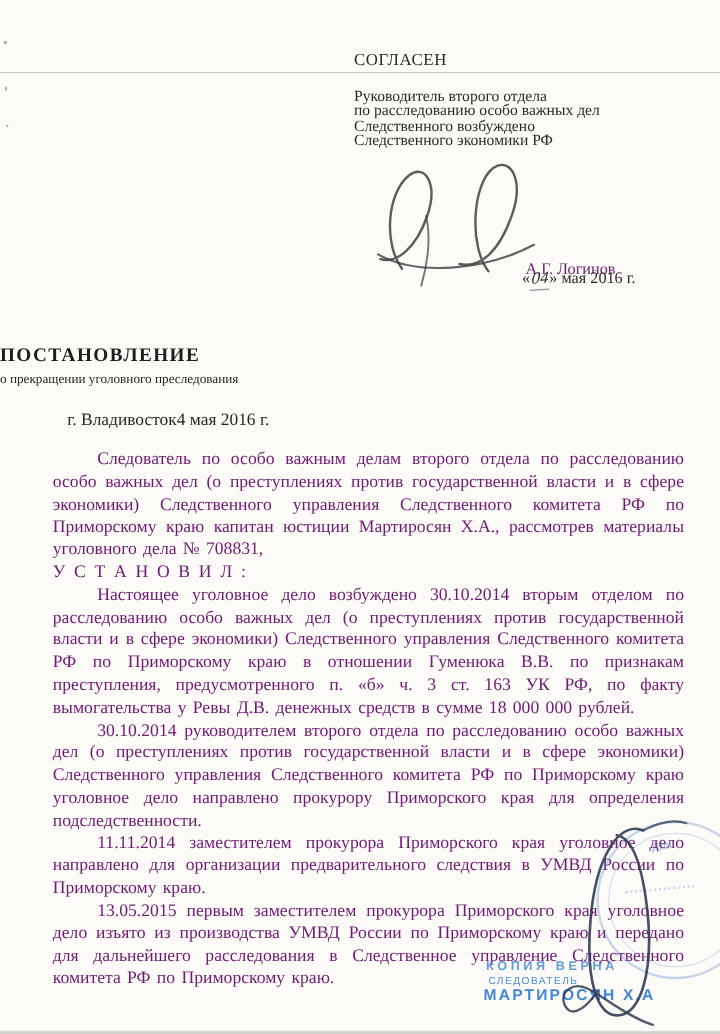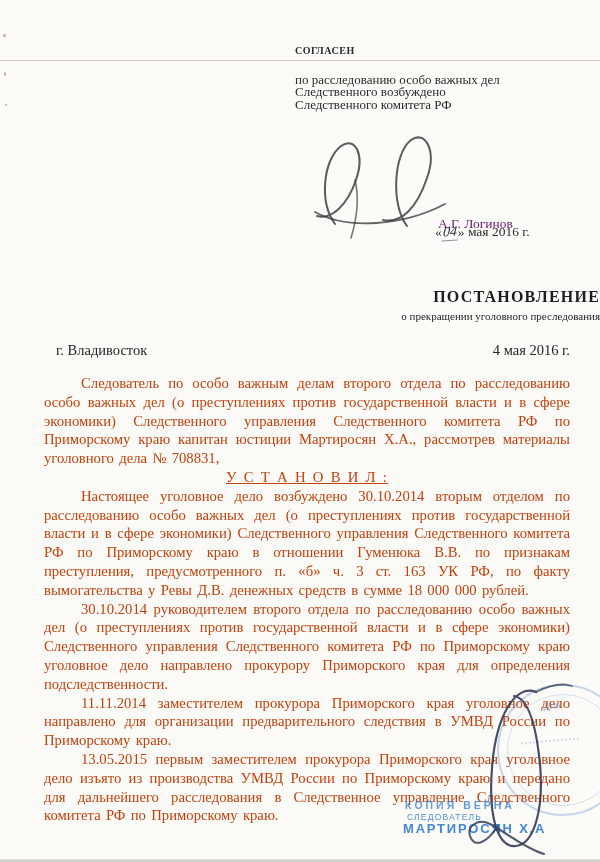--- a/index.html
+++ b/index.html
@@ -13,46 +13,46 @@
   .artifact-line{position:absolute;left:0;top:60px;width:600px;height:1px;background:#b3afa8;opacity:.65;}
   .speck{position:absolute;background:#b6b2aa;border-radius:50%;}
   .speck.s1{left:3px;top:34px;width:3px;height:3px;}
   .speck.s2{left:4px;top:72px;width:2px;height:4px;}
   .speck.s3{left:5px;top:104px;width:2px;height:2px;}
   .bottom-edge{position:absolute;left:0;bottom:0;width:600px;height:3px;
     background:linear-gradient(#d6d5d0,#bdbbb4);opacity:.75;}
 
   
   .approval{position:absolute;left:295px;top:45px;width:290px;font-size:13px;line-height:12.6px;color:#2b2b29;}
-  .agreed{font-size:10px;letter-spacing:.5px;margin-bottom:16px;font-weight:bold;}
+  .agreed{font-size:14px;letter-spacing:.5px;margin-bottom:16px;}
   .pos-line{white-space:nowrap;}
   .rank{margin-top:14px;}
   .signatory{position:absolute;left:438px;top:202px;font-size:13.5px;color:#701a75;margin-top:14px;}
   .approval-date{position:absolute;left:435px;top:224px;font-size:13.5px;color:#2b2b29;}
   .hand-day{font-style:italic;display:inline-block;transform:skewX(-8deg) rotate(-4deg);
     font-size:14px;color:#34343a;border-bottom:1px solid rgba(60,60,70,.55);padding:0 1px;}
 
   
   .sig-top{position:absolute;left:303px;top:126px;width:166px;height:116px;}
   .sig-bottom{position:absolute;left:452px;top:676px;width:140px;height:182px;}
 
   
-  .title-block{position:absolute;left:0;top:288px;width:600px;text-align:right;}
+  .title-block{position:absolute;left:0;top:288px;width:600px;text-align:left;}
   .title-main{font-weight:bold;font-size:16px;letter-spacing:1.2px;color:#1e1e1c;}
   .title-sub{font-size:11px;margin-top:4px;color:#262624;}
 
   
-  .meta-row{position:absolute;left:56px;top:342px;width:514px;display:flex;justify-content:space-between;}
+  .meta-row{position:absolute;left:56px;top:342px;width:514px;display:flex;justify-content:flex-start;}
   .meta-city,.meta-date{font-size:14.5px;color:#262624;}
 
   
   .body-text{position:absolute;left:44px;top:374px;width:526px;
-    font-size:14.7px;line-height:18.8px;text-align:justify;word-spacing:1.6px;color:#c2410c;}
+    font-size:14.7px;line-height:18.8px;text-align:justify;word-spacing:1.6px;color:#701a75;}
   .body-text p{margin:0;text-indent:37px;}
-  .resolved{margin:6px 0 4px;text-align:center;text-indent:0 !important;letter-spacing:1px;text-decoration:underline;}
+  .resolved{margin:6px 0 4px;text-align:left;text-indent:0 !important;letter-spacing:1px;}
 
   
   .round-stamp{position:absolute;left:497px;top:684px;width:128px;height:128px;border-radius:50%;
     border:2px solid rgba(76,126,204,.30);}
   .round-stamp::after{content:"";position:absolute;inset:8px;border-radius:50%;
     border:1px solid rgba(76,126,204,.22);}
   .round-stamp-word{position:absolute;left:543px;top:700px;font-family:"Liberation Sans",sans-serif;
     font-size:9.5px;color:rgba(64,118,198,.5);transform:rotate(-7deg);}
   .round-stamp-squiggle{position:absolute;left:520px;top:718px;width:58px;height:22px;
     border-bottom:2px dotted rgba(76,126,204,.25);transform:rotate(-5deg);}
@@ -67,23 +67,24 @@
 
 <div class="page">
 
   <div class="artifact-line"></div>
   <div class="speck s1"></div>
   <div class="speck s2"></div>
   <div class="speck s3"></div>
 
   <div class="approval">
     <div class="agreed">СОГЛАСЕН</div>
+    <div class="pos-line">Руководитель второго отдела</div>
     <div class="pos-line">по расследованию особо важных дел</div>
     <div class="pos-line">Следственного возбуждено</div>
-    <div class="pos-line">Следственного комитета РФ</div>
+    <div class="pos-line">Следственного экономики РФ</div>
   </div>
   <div class="signatory">А.Г. Логинов</div>
   <div class="approval-date"><span>«</span><span class="hand-day">04</span><span>» мая 2016 г.</span></div>
 
   <svg class="sig-top" viewBox="0 0 166 116" fill="none" xmlns="http://www.w3.org/2000/svg">
     <path d="M32 98 C 16 76, 20 34, 38 20 C 52 10, 62 28, 53 54 C 44 80, 28 94, 14 90" stroke="#3f3f3f" stroke-width="2" stroke-linecap="round" opacity="0.85"></path>
     <path d="M104 100 C 88 80, 90 28, 108 14 C 122 4, 134 24, 124 52 C 114 82, 98 98, 80 94" stroke="#3f3f3f" stroke-width="2" stroke-linecap="round" opacity="0.85"></path>
     <path d="M12 86 C 44 104, 100 100, 142 78" stroke="#3f3f3f" stroke-width="1.8" stroke-linecap="round" opacity="0.8"></path>
     <path d="M52 54 C 56 70, 54 92, 48 112" stroke="#3f3f3f" stroke-width="1.6" stroke-linecap="round" opacity="0.7"></path>
   </svg>

